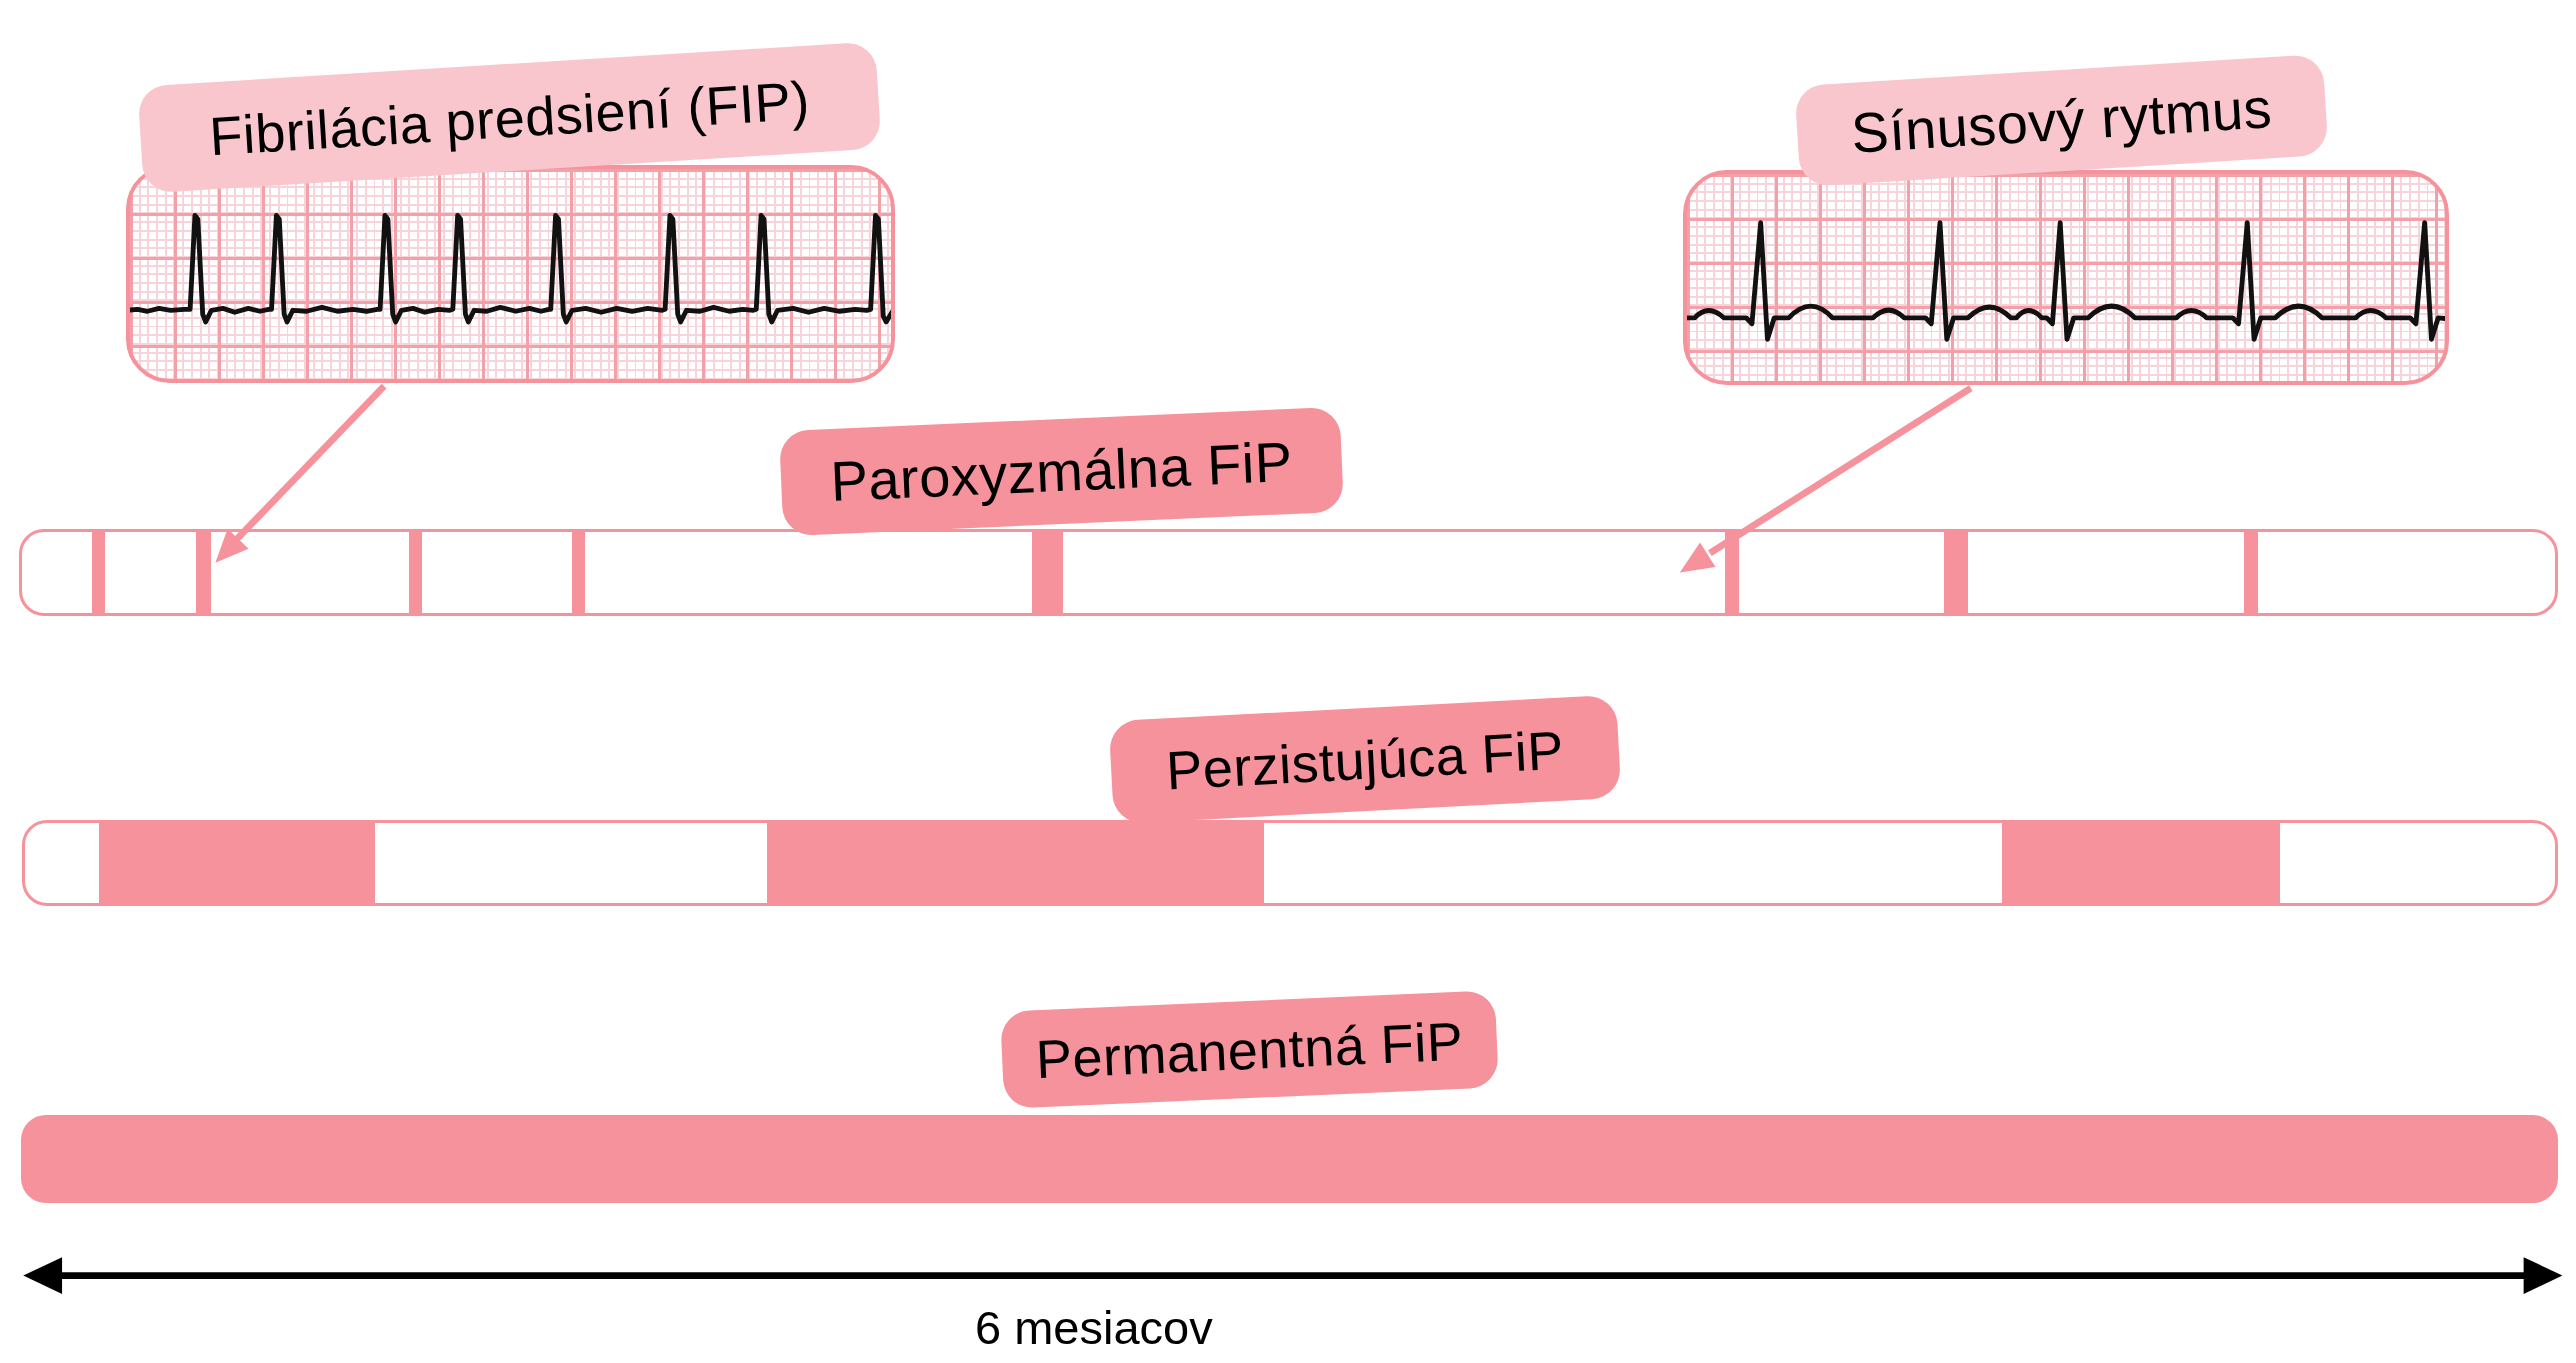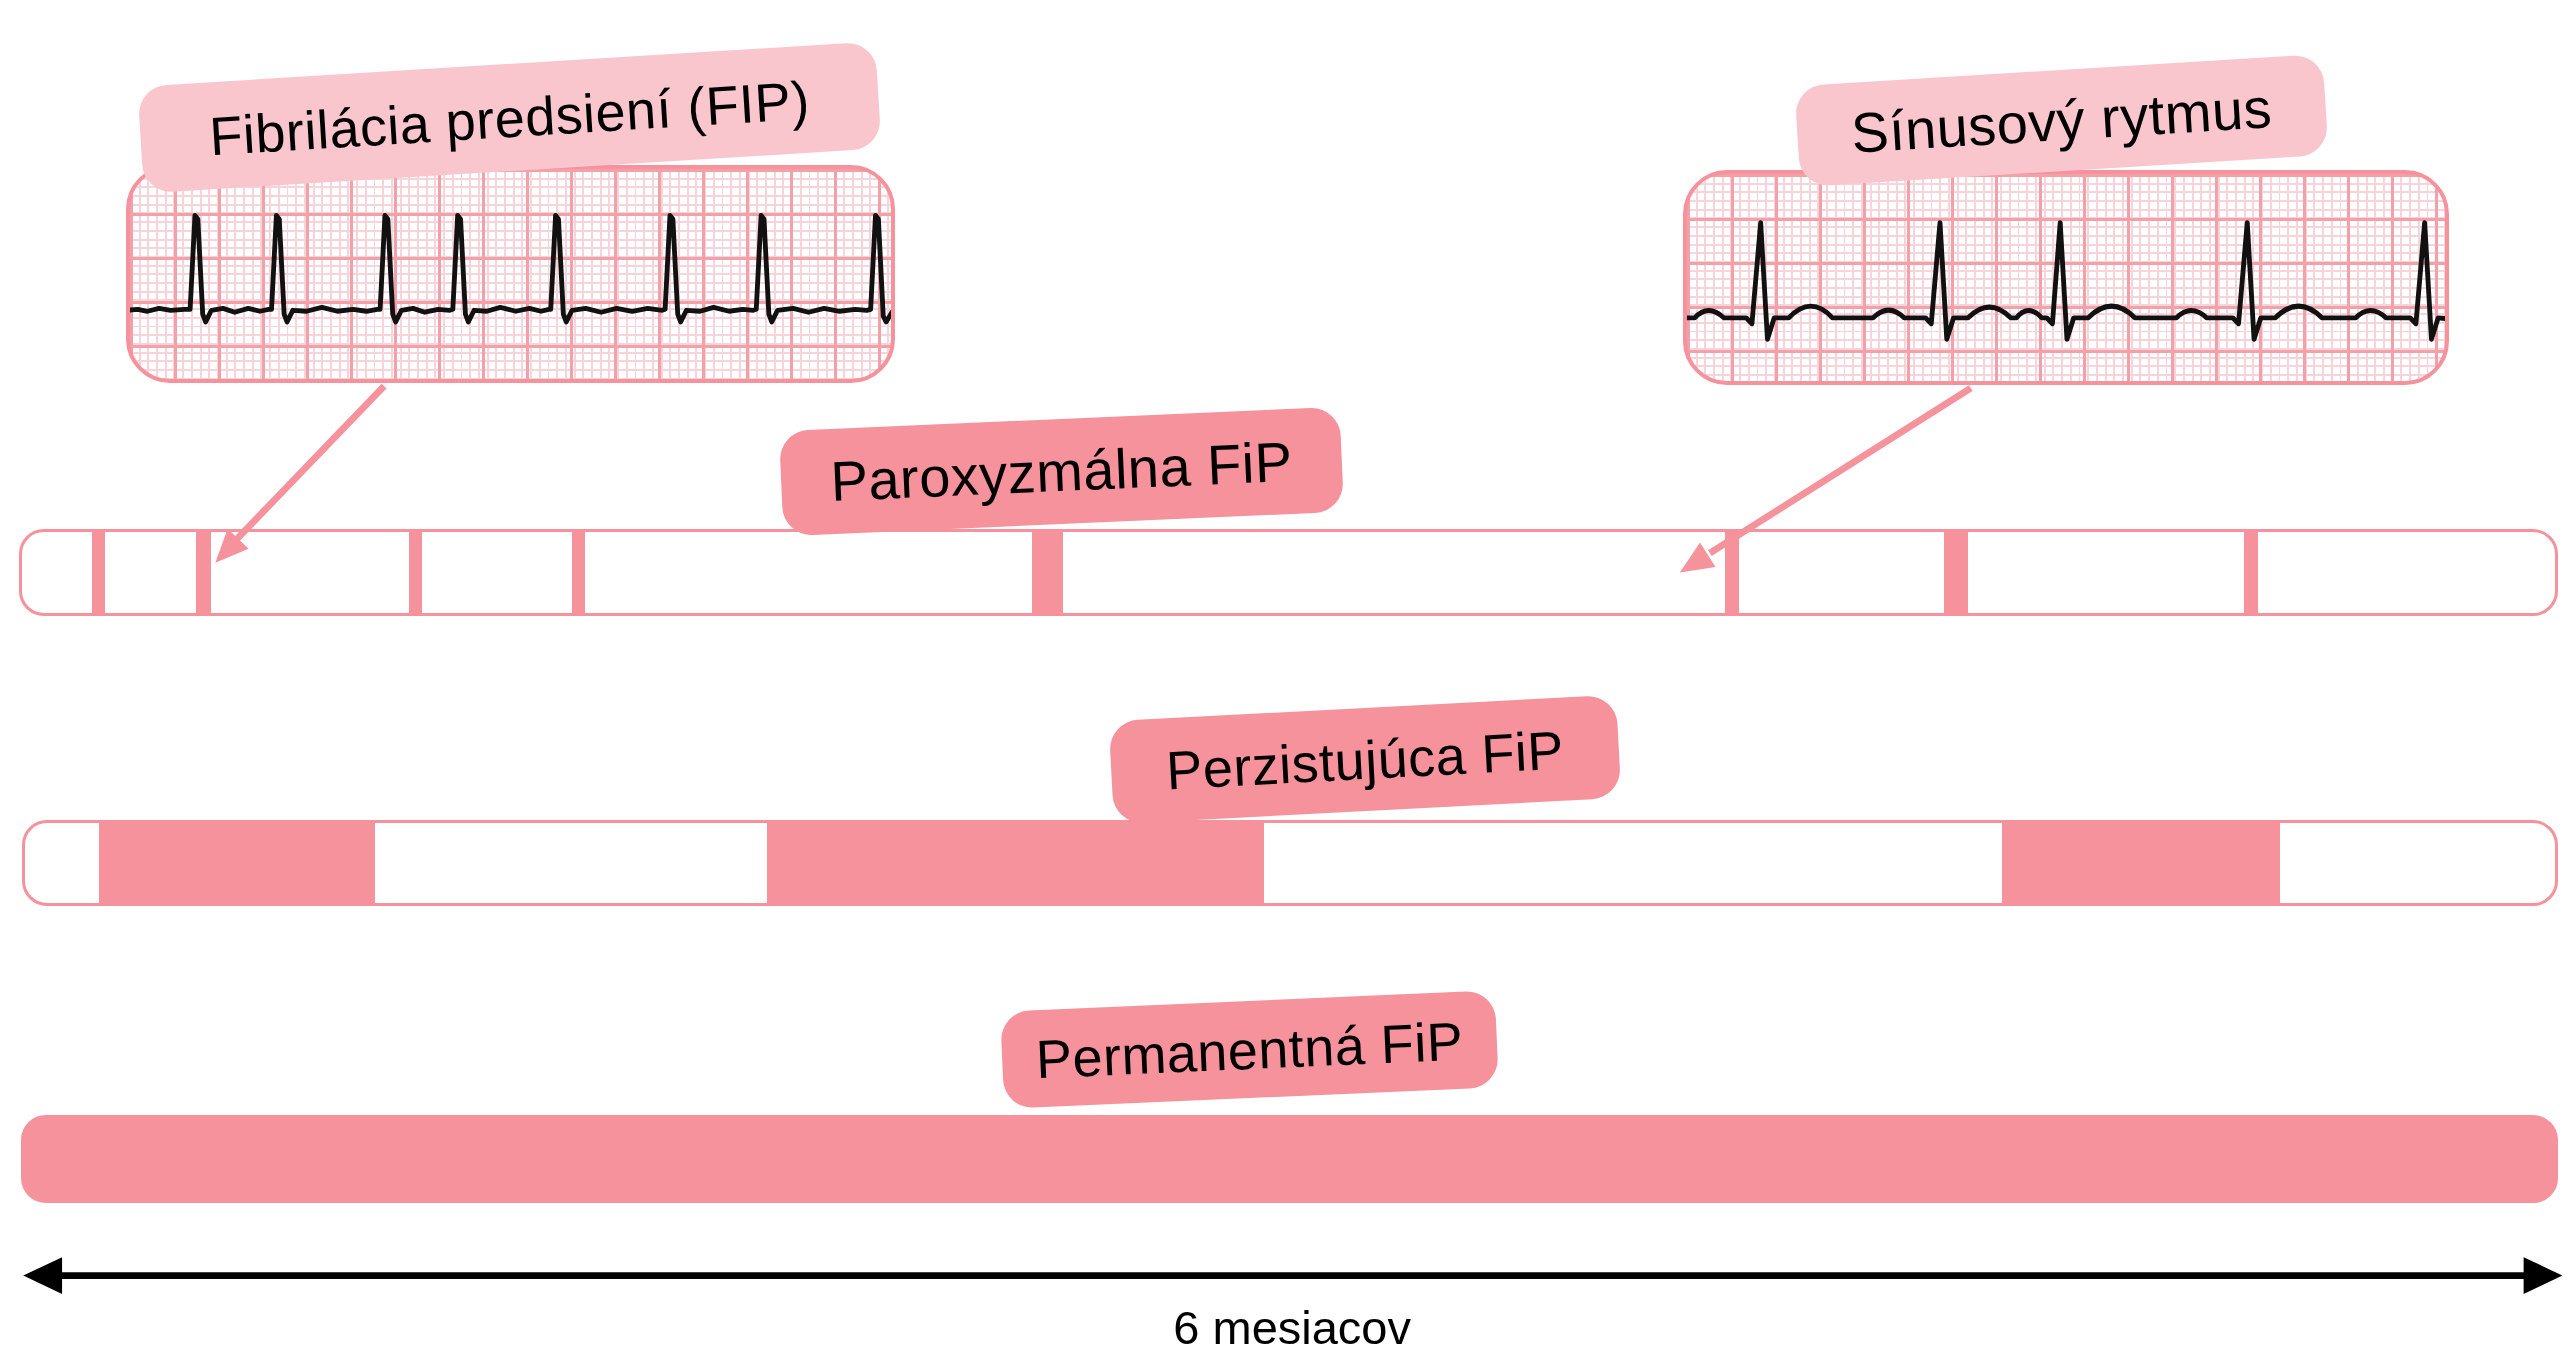--- a/index.html
+++ b/index.html
@@ -41,21 +41,21 @@
   }
   .bar-paroxysmal{left:19.4px;top:529px;width:2533px;height:81px;}
   .bar-persistent{left:22px;top:820px;width:2530px;height:80px;}
   .bar-permanent{left:21.3px;top:1115px;width:2531px;height:82px;background:var(--salmon,#F5929B);}
   .bar .seg{position:absolute;top:-3.9px;bottom:-3.9px;background:var(--salmon,#F5929B);}
   
   .overlay{position:absolute;left:0;top:0;width:2576px;height:1364px;z-index:5;pointer-events:none;}
   
   .axis-label{
     position:absolute;left:975px;top:1300px;width:436px;z-index:4;
-    text-align:right;font-size:47px;color:#000;
+    text-align:left;font-size:47px;color:#000;
   }
 </style>
 </head>
 <body>
 
 <div class="canvas">
 
   <div class="tag tag-light tag-fip">
     <span>Fibrilácia predsiení (FIP)</span>
   </div>

